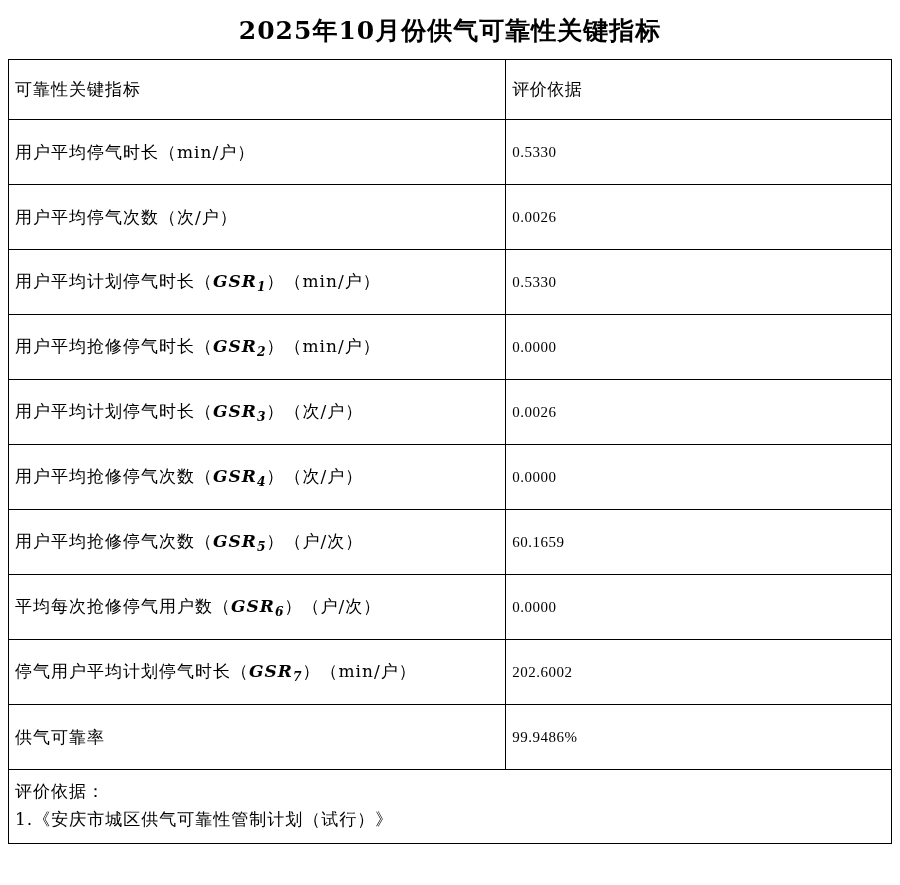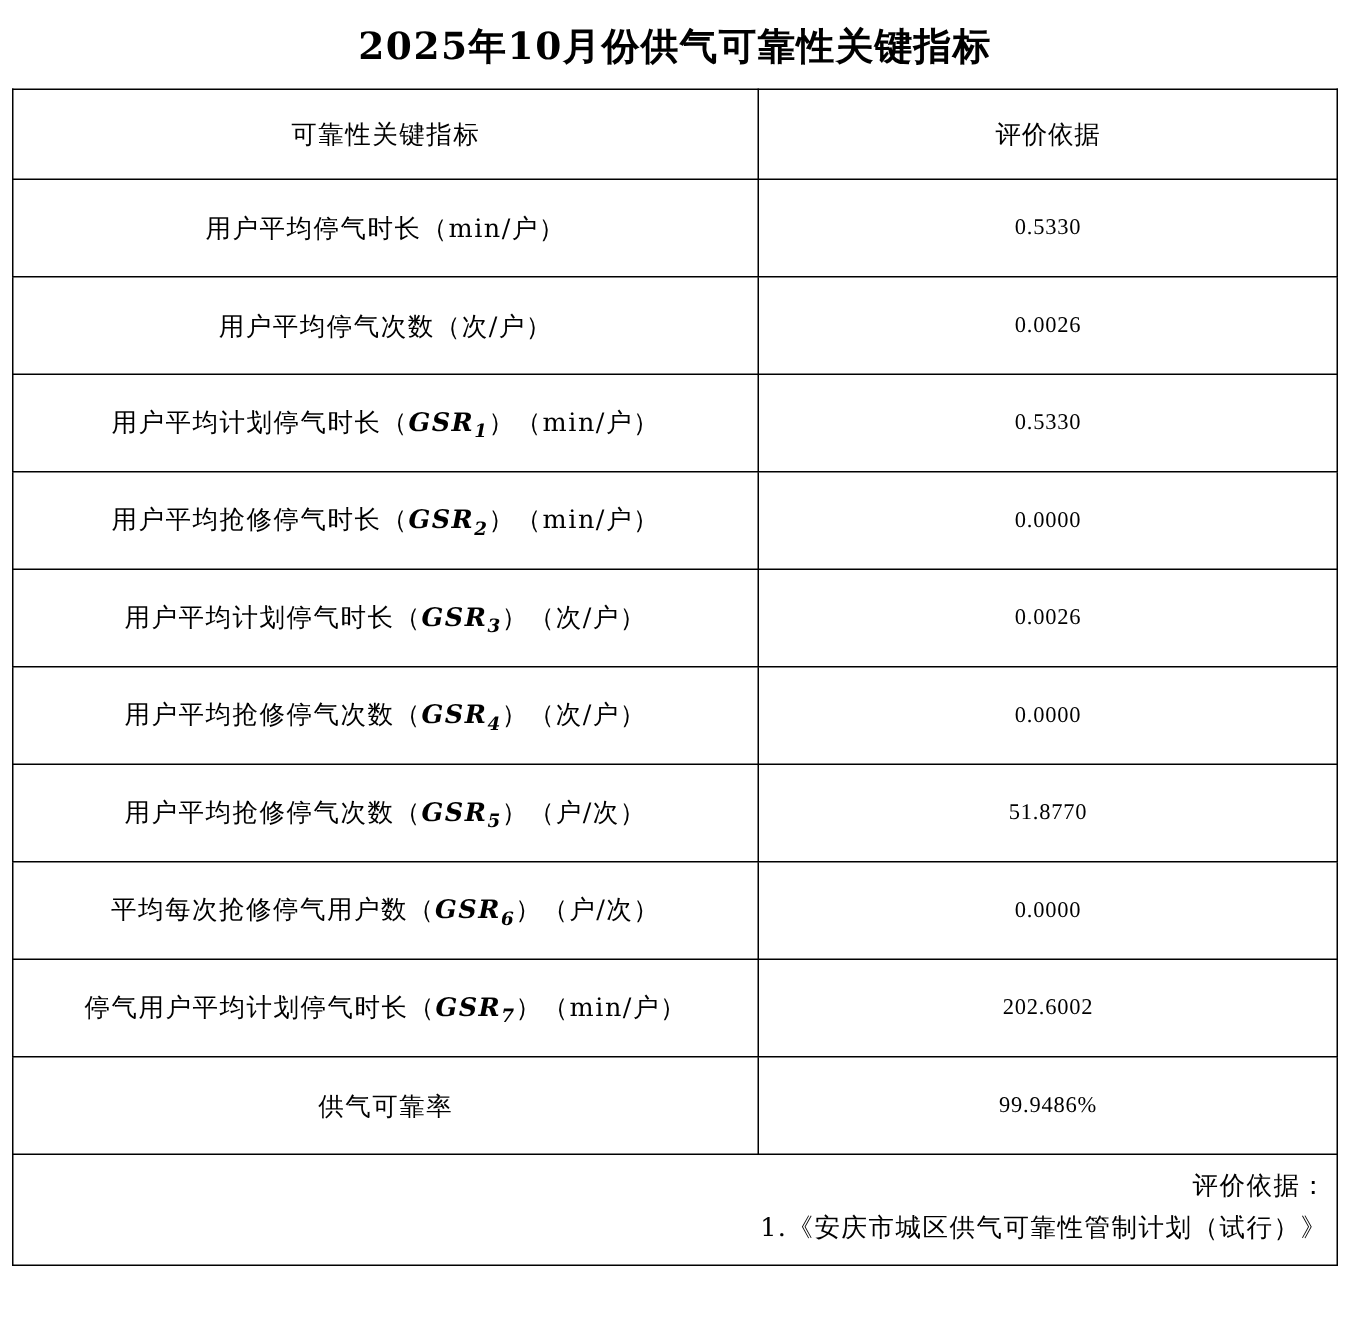--- a/index.html
+++ b/index.html
@@ -31,21 +31,21 @@
     font-family: "DejaVu Serif", "Liberation Serif", serif;
   }
   table.kpi {
     width: 884px;
     border-collapse: collapse;
     table-layout: fixed;
     border: 1px solid #000;
   }
   table.kpi td {
     border: 1px solid #000;
-    text-align: center;
+    text-align: left;
     vertical-align: middle;
     height: 60px;
     font-size: 17px;
     padding: 2px 6px;
     letter-spacing: 1px;
   }
   table.kpi td.label {
     width: 56.5%;
   }
   table.kpi td.value {
@@ -71,21 +71,20 @@
   }
   .notes-cell {
     text-align: left !important;
     height: auto !important;
     padding: 8px 6px 10px 6px !important;
     line-height: 1.62;
     font-size: 17px;
   }
   .notes-cell div {
     white-space: nowrap;
-    text-align: right;
   }
 </style>
 </head>
 <body>
 
 <div class="page">
 
   <div class="doc-title">2025年10月份供气可靠性关键指标</div>
 
   <table class="kpi">
@@ -120,21 +119,21 @@
         <td class="value">0.0026</td>
       </tr>
 
       <tr>
         <td class="label"><span>用户平均抢修停气次数（</span><span class="gsr">GSR<sub>4</sub></span><span>）（次/户）</span></td>
         <td class="value">0.0000</td>
       </tr>
 
       <tr>
         <td class="label"><span>用户平均抢修停气次数（</span><span class="gsr">GSR<sub>5</sub></span><span>）（户/次）</span></td>
-        <td class="value">51.8770</td>
+        <td class="value">60.1659</td>
       </tr>
 
       <tr>
         <td class="label"><span>平均每次抢修停气用户数（</span><span class="gsr">GSR<sub>6</sub></span><span>）（户/次）</span></td>
         <td class="value">0.0000</td>
       </tr>
 
       <tr>
         <td class="label"><span>停气用户平均计划停气时长（</span><span class="gsr">GSR<sub>7</sub></span><span>）（min/户）</span></td>
         <td class="value">202.6002</td>

